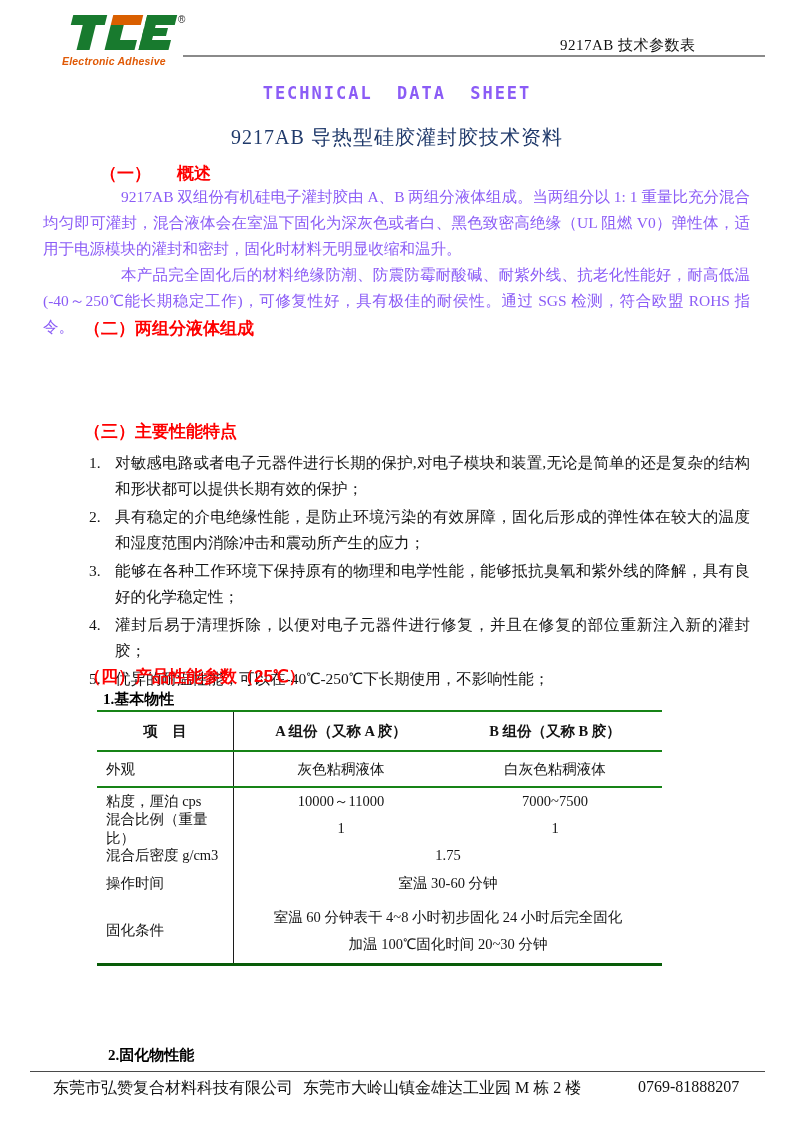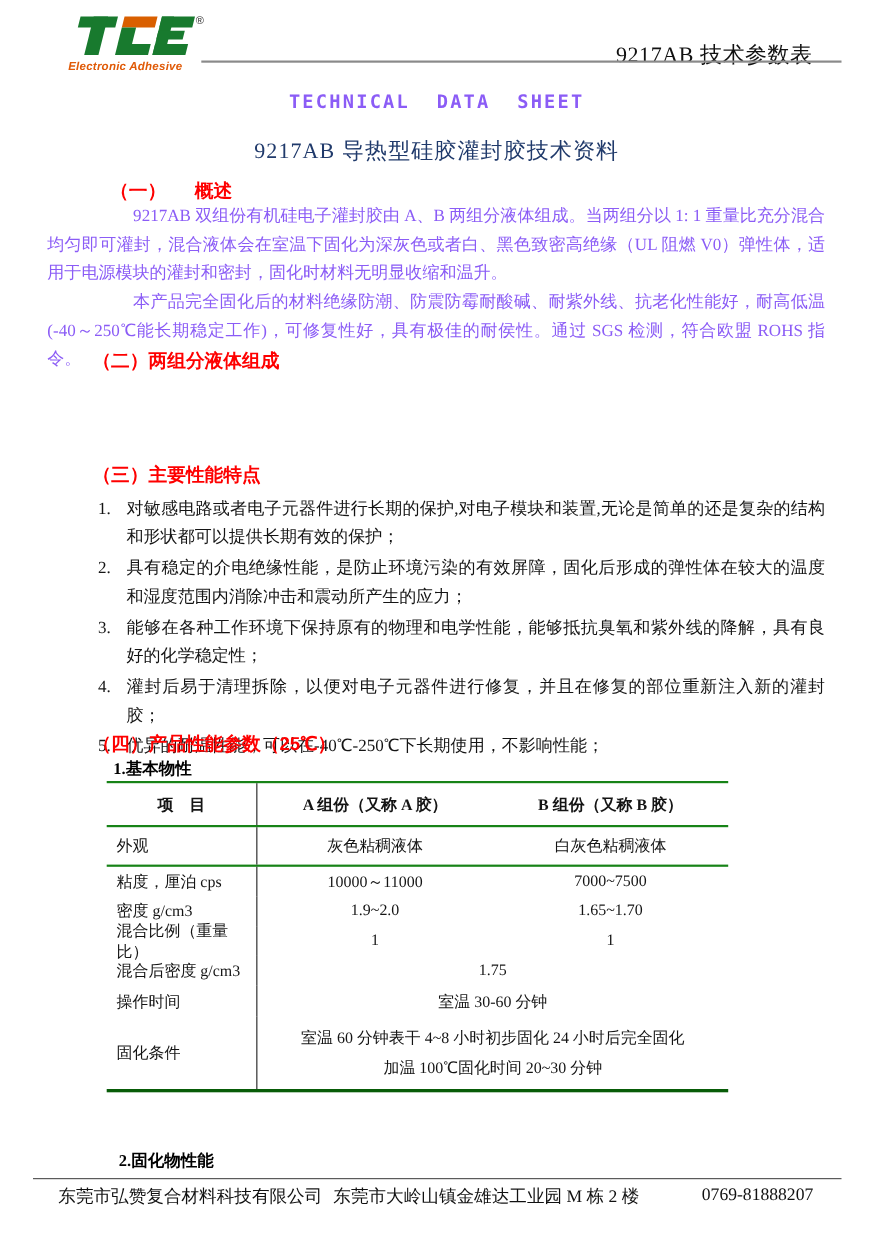--- a/index.html
+++ b/index.html
@@ -7,21 +7,21 @@
         overflow:hidden;color:#1a1a1a;font-family:"Liberation Serif",serif;}
   .abs{position:absolute;}
 
   
   .logo-block{left:60px;top:12px;width:140px;height:60px;}
   .logo-reg{position:absolute;left:118px;top:2px;font-size:10px;color:#2a2a2a;
             font-family:"Liberation Sans",sans-serif;}
   .logo-tagline{position:absolute;left:2px;top:43px;font-size:10.5px;font-weight:bold;
                 font-style:italic;color:#e05a07;font-family:"Liberation Sans",sans-serif;
                 letter-spacing:0.2px;white-space:nowrap;}
-  .doc-ref{left:560px;top:36px;font-size:20px;color:#111;letter-spacing:0.5px;white-space:nowrap;}
+  .doc-ref{left:560px;top:36px;font-size:15px;color:#111;letter-spacing:0.5px;white-space:nowrap;}
   .header-rule{left:183px;top:55px;width:582px;height:0;border-top:2px solid #8a8a8a;}
 
   
   .main-title{left:0;right:0;top:83px;text-align:center;font-family:"DejaVu Sans Mono",monospace;
               font-weight:bold;font-size:17px;letter-spacing:2px;word-spacing:12px;color:#8b5cf6;}
   .sub-title{left:0;right:0;top:124px;text-align:center;font-size:20px;color:#203a6b;
              letter-spacing:1px;}
 
   
   .sec-head{font-family:"Liberation Sans",sans-serif;font-weight:bold;font-size:17px;
@@ -138,25 +138,20 @@
       <div class="td-label">外观</div>
       <div class="td">灰色粘稠液体</div>
       <div class="td">白灰色粘稠液体</div>
     </div>
     <div class="tr tr-mid">
       <div class="td-label">粘度，厘泊 cps</div>
       <div class="td">10000～11000</div>
       <div class="td">7000~7500</div>
     </div>
     <div class="tr tr-mid">
-      <div class="td-label">密度 g/cm3</div>
-      <div class="td">1.9~2.0</div>
-      <div class="td">1.65~1.70</div>
-    </div>
-    <div class="tr tr-mid">
       <div class="td-label">混合比例（重量比）</div>
       <div class="td">1</div>
       <div class="td">1</div>
     </div>
     <div class="tr tr-mid">
       <div class="td-label">混合后密度 g/cm3</div>
       <div class="td-span">1.75</div>
     </div>
     <div class="tr tr-op">
       <div class="td-label">操作时间</div>

